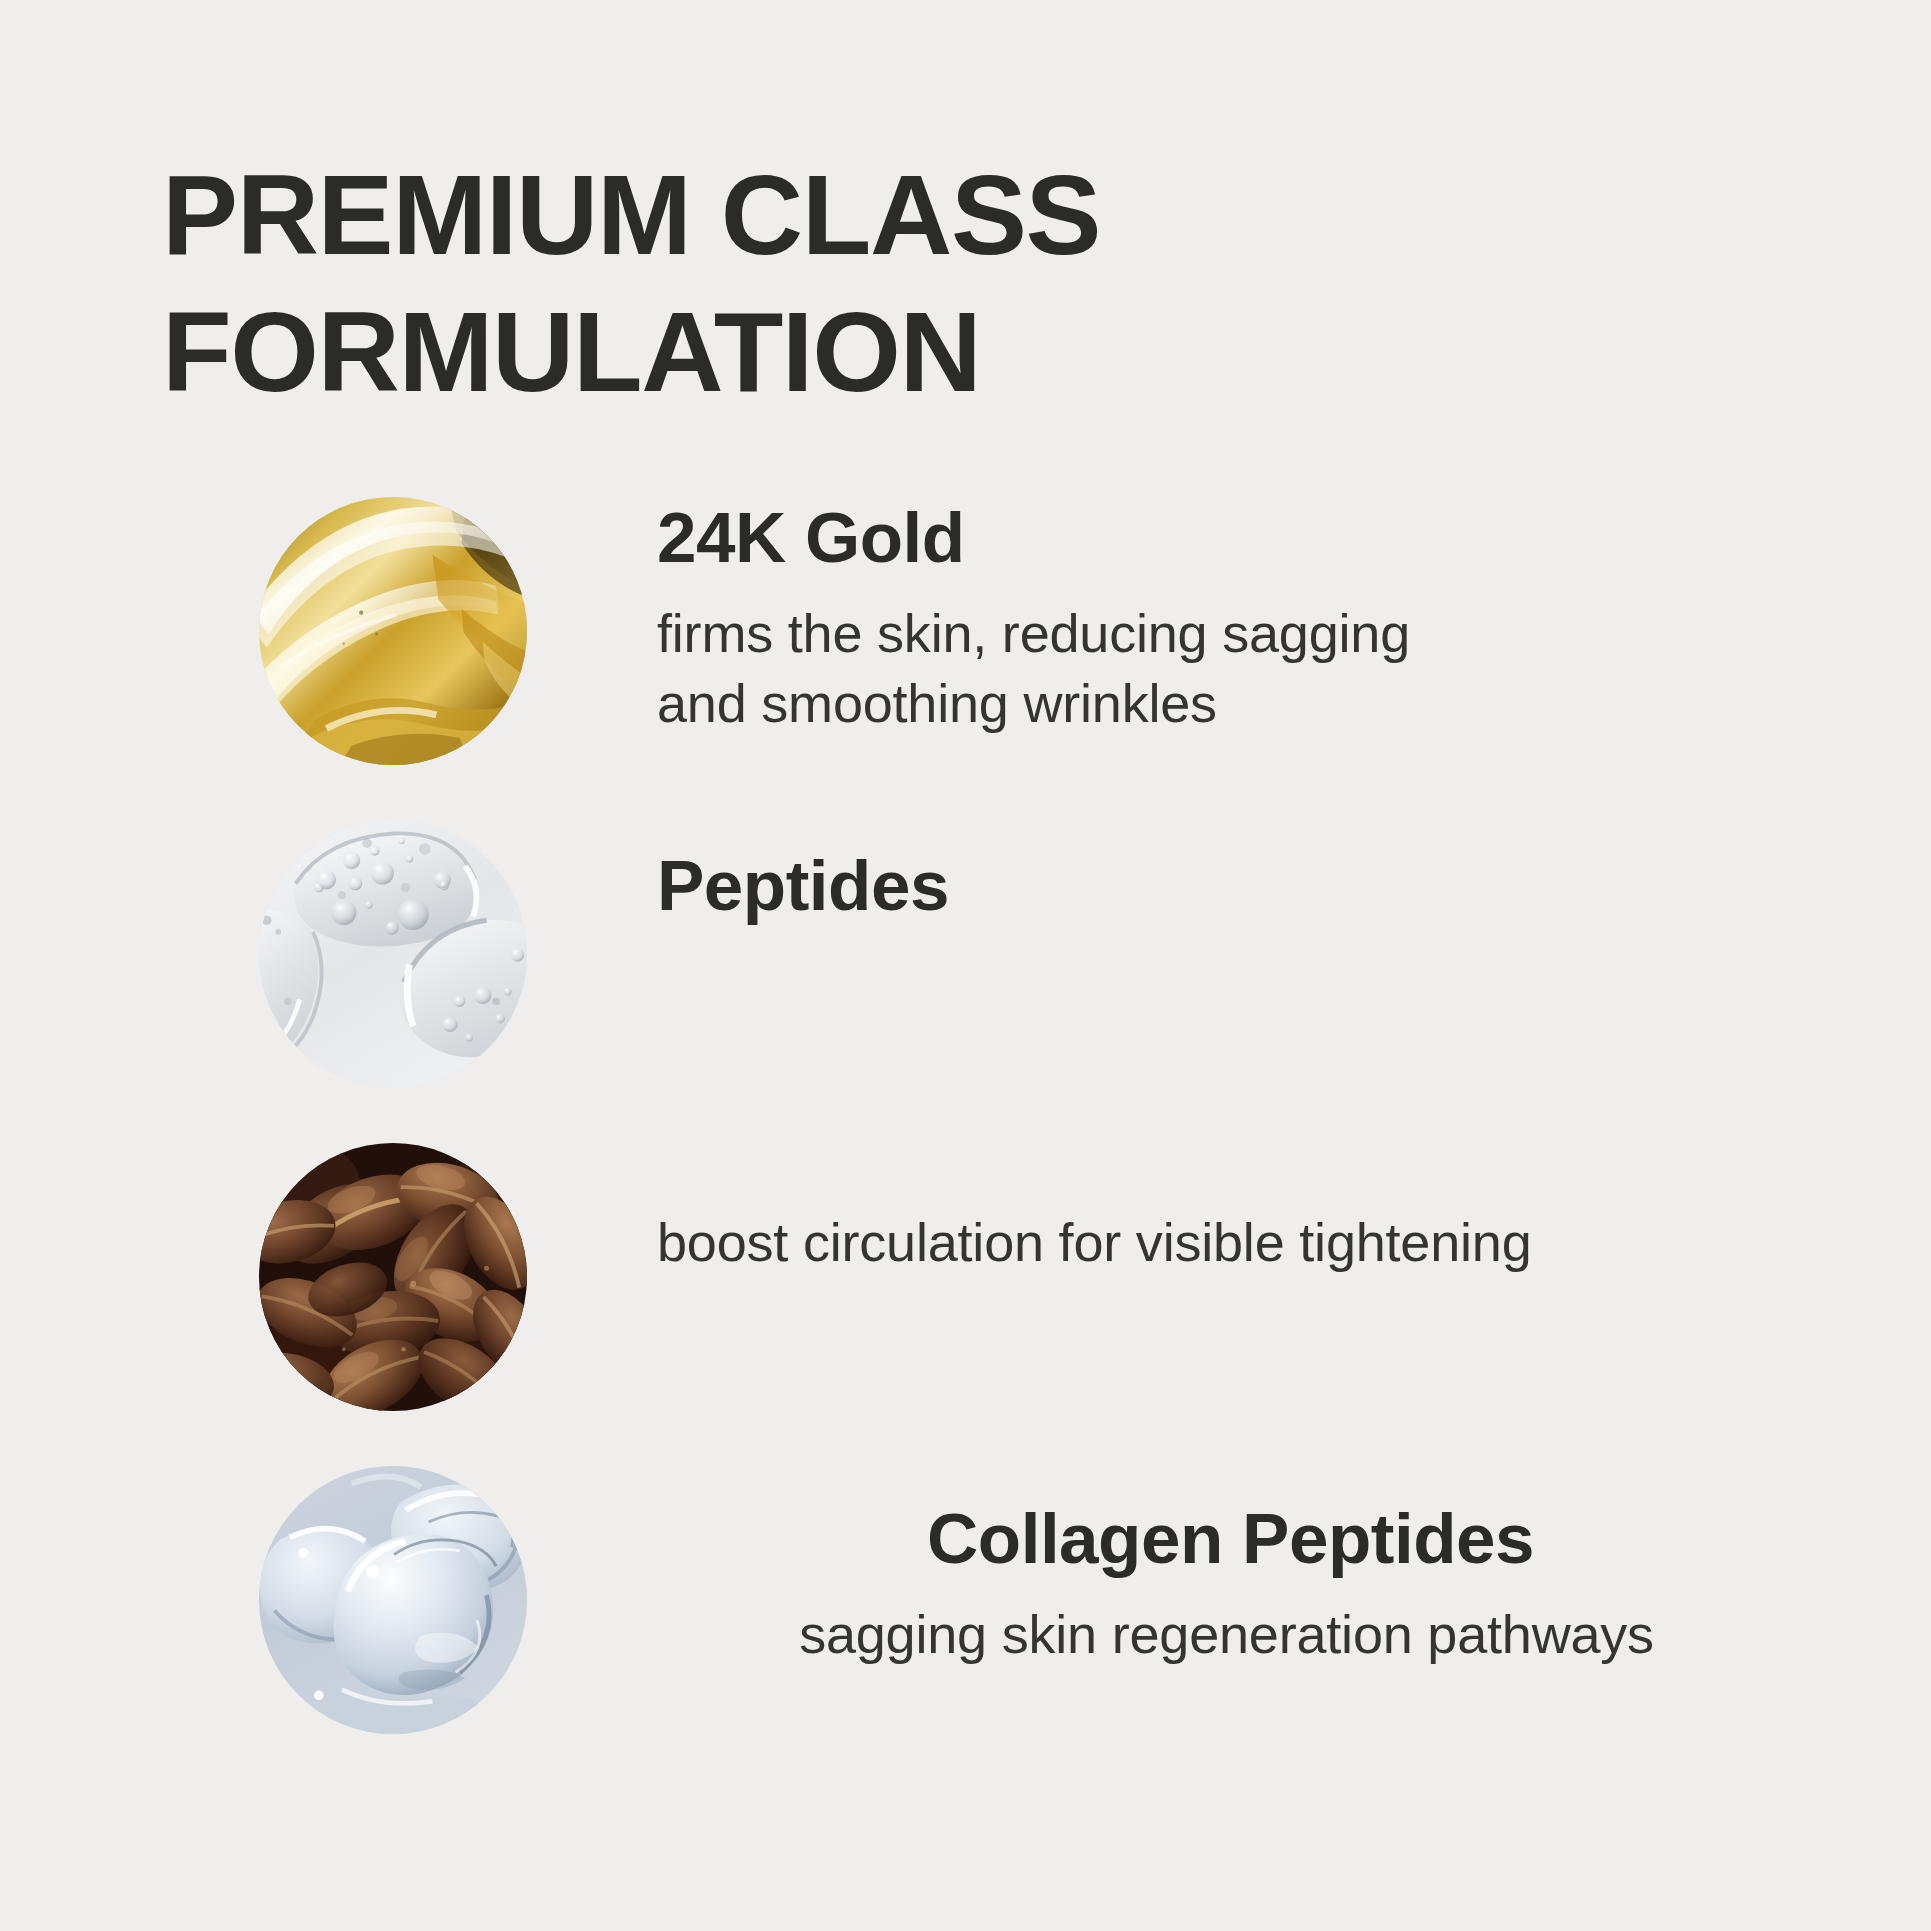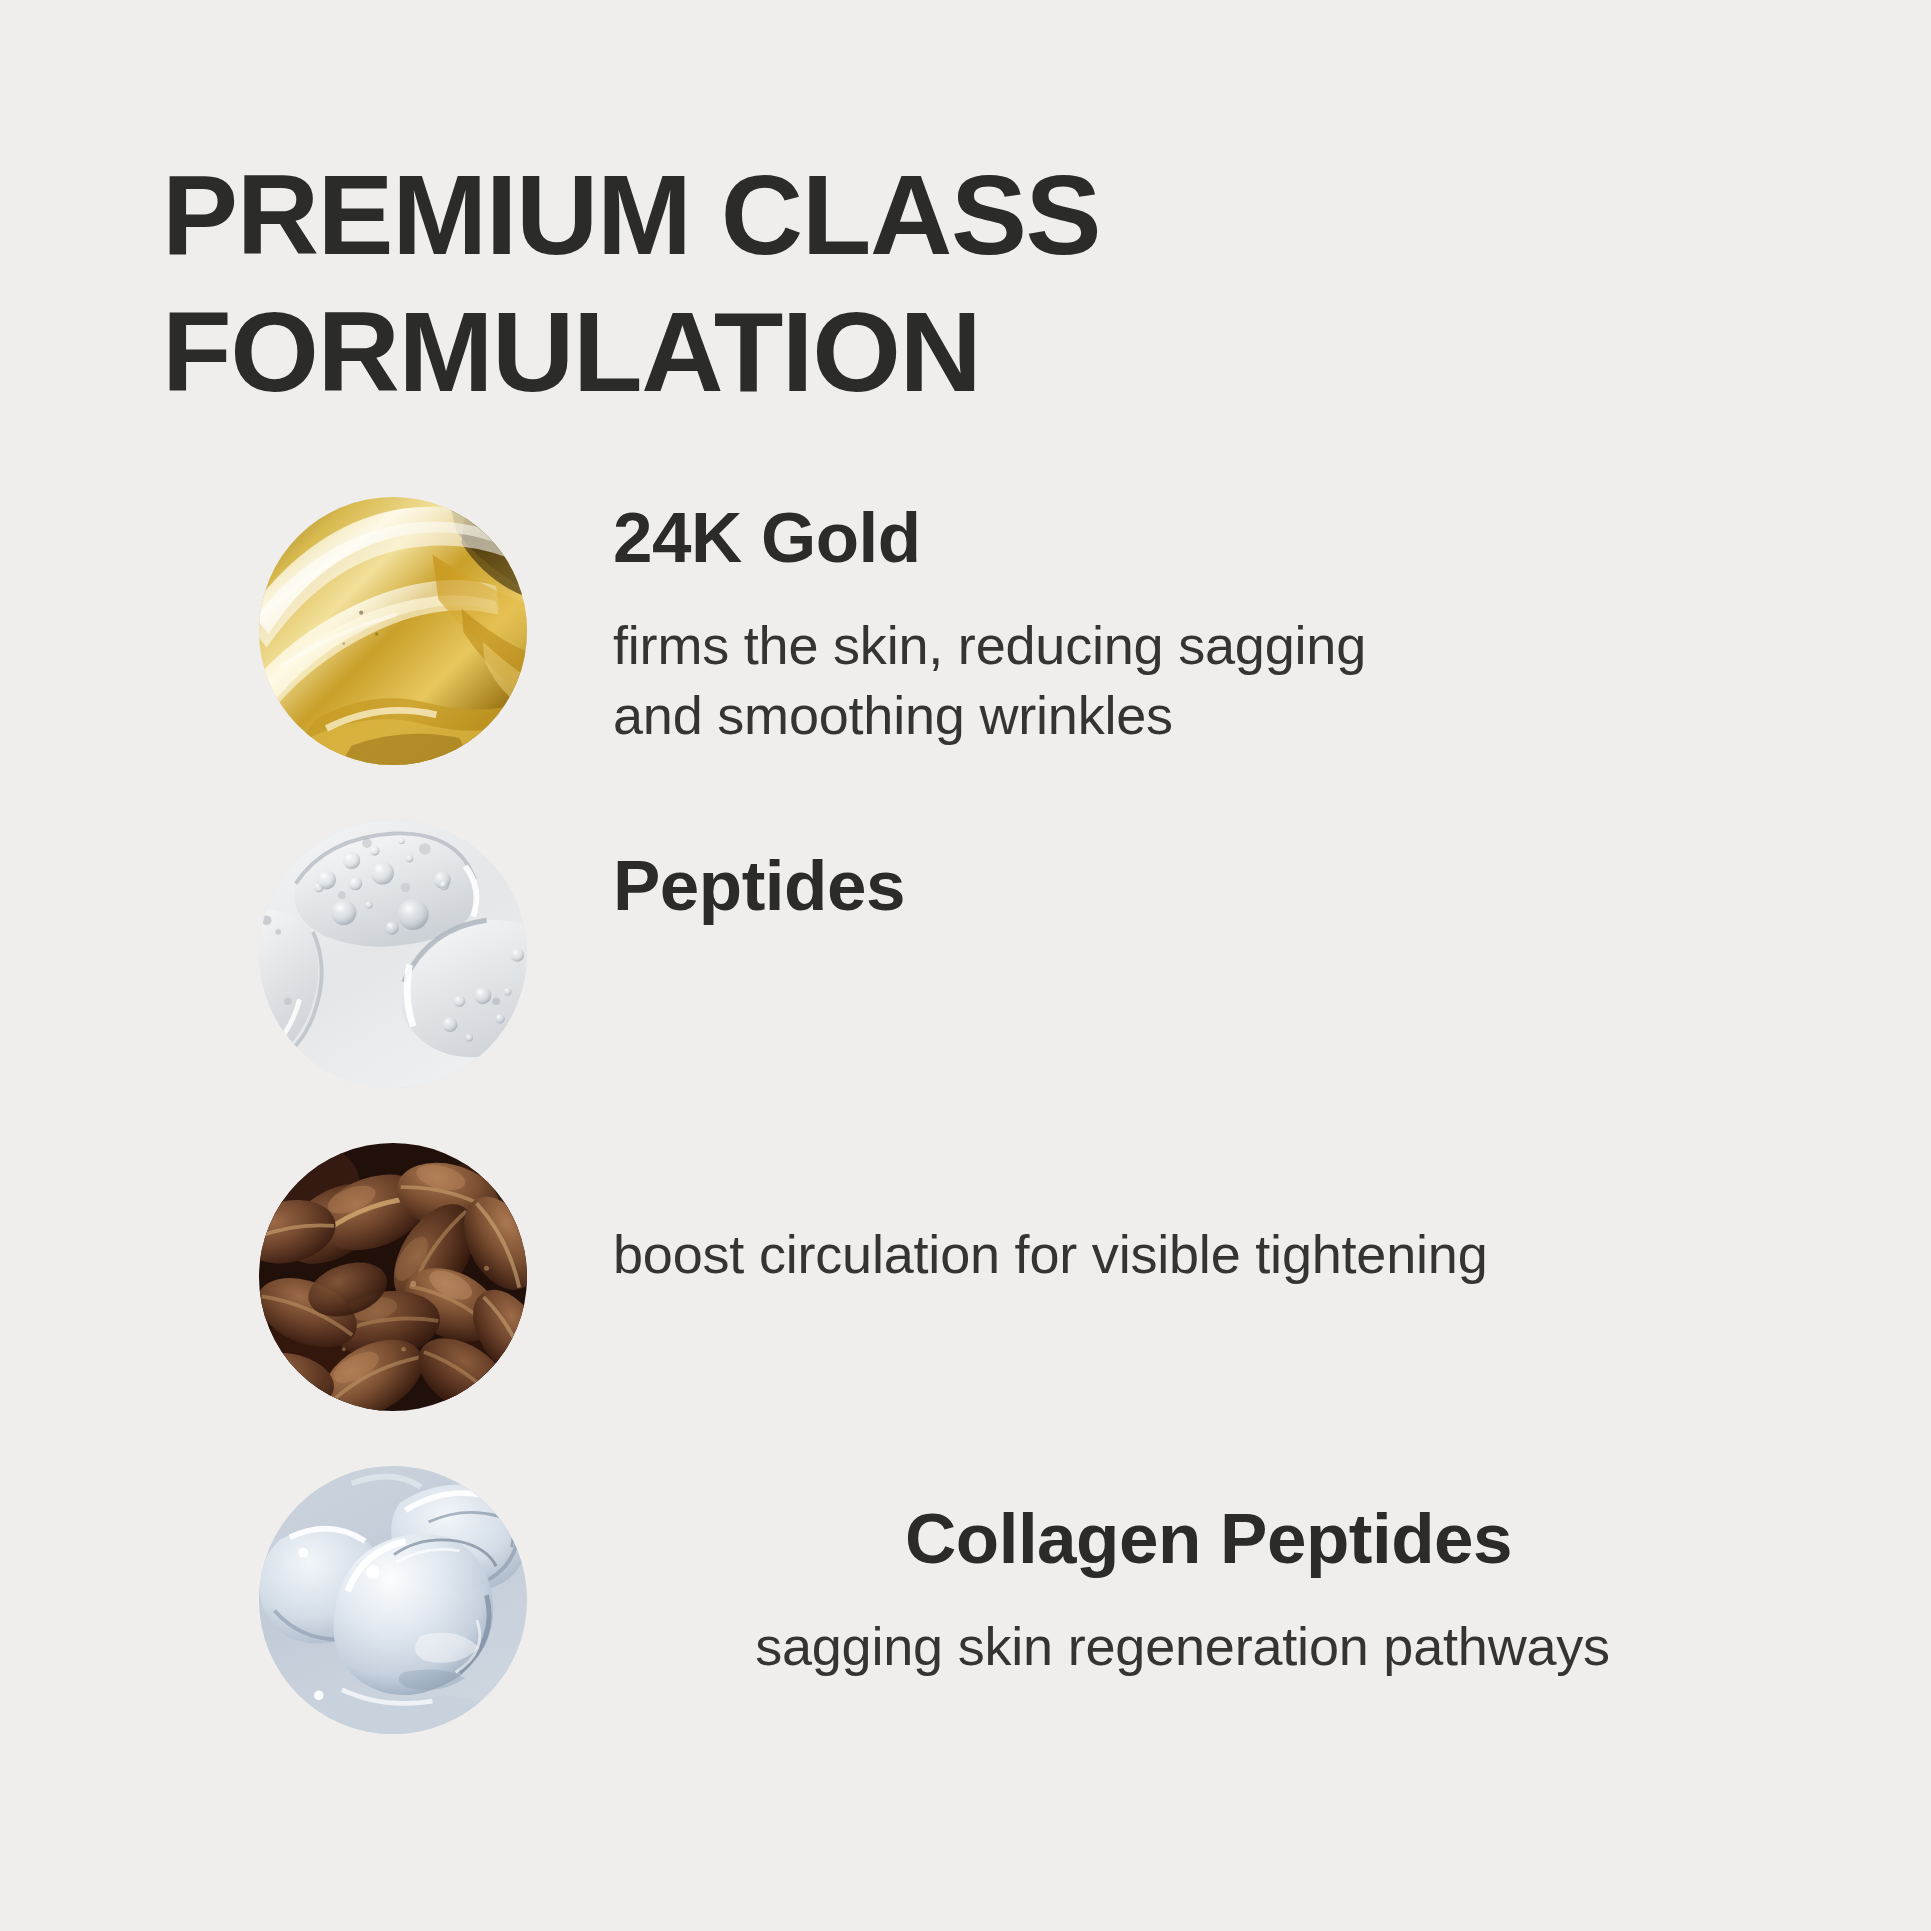--- a/index.html
+++ b/index.html
@@ -41,20 +41,21 @@
     position:absolute;
     left:259px; top:483px;
     width:1545px;
   }
 
   .ingredient {
     position:relative;
     display:flex;
     align-items:flex-start;
     height:323px;
+    gap:44px;
   }
 
   .thumb-wrap {
     flex:0 0 268px;
     width:268px; height:268px;
     margin-top:13.5px;
   }
 
   .thumb {
     width:268px; height:268px;
@@ -81,21 +82,21 @@
     white-space:nowrap;
   }
 
   .ing-desc {
     font-family:"Liberation Sans", sans-serif;
     font-weight:300;
     font-size:54px;
     line-height:70px;
     letter-spacing:-0.2px;
     color:#343432;
-    margin-top:32px;
+    margin-top:20px;
     max-width:1139px;
   }
   .ing-desc .ln { display:block; white-space:nowrap; }
 
   
   .row-gold    .ingredient-text { padding-top:13.5px; }
   .row-retinol .ingredient-text { padding-top:39px; }
   .row-caffeine .ingredient-text { padding-top:58px; }
   .row-collagen .ingredient-text { padding-top:46px;text-align:center; }
 </style>

